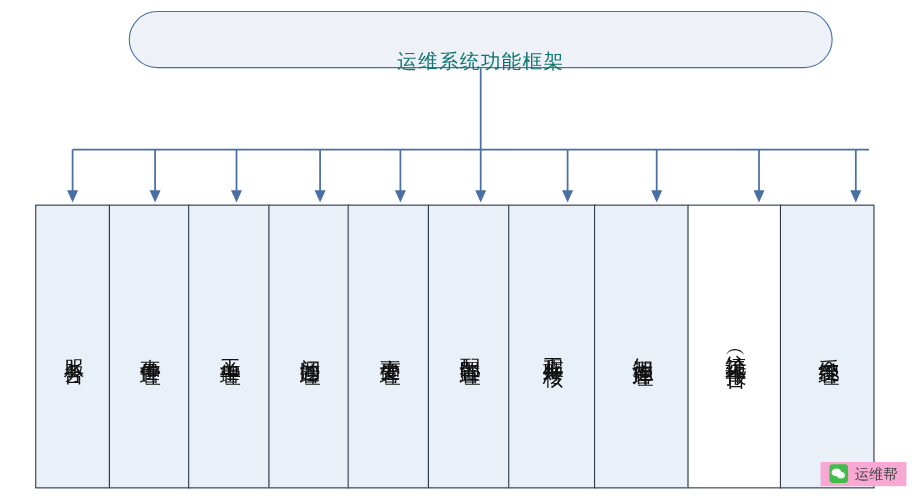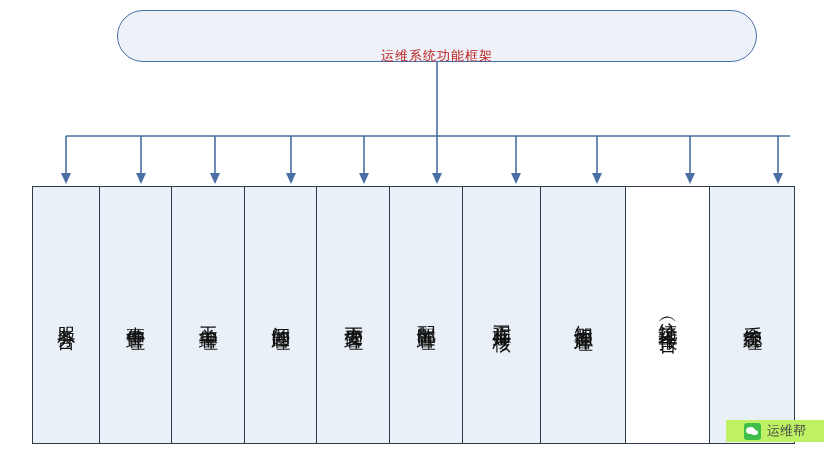--- a/index.html
+++ b/index.html
@@ -27,22 +27,22 @@
     height: 52px;
     background: #eef2f8;
     border: 1.5px solid #4a6fa5;
     border-radius: 26px;
     box-sizing: border-box;
     display: flex;
     align-items: center;
     justify-content: center;
   }
   #root-node .root-label {
-    font-size: 13px;
-    color: #b91c1c;
+    font-size: 18px;
+    color: #0f766e;
     letter-spacing: 1px;
     white-space: nowrap;
     margin-top: 40px;
   }
 
   
   #connectors {
     position: absolute;
     left: 0;
     top: 0;
@@ -85,24 +85,23 @@
     white-space: pre-line;
     max-height: 230px;
   }
 
   
   #watermark {
     position: absolute;
     right: 14px;
     bottom: 12px;
     display: flex;
-    align-items: center;
     gap: 6px;
-    background: #bef264;
-    padding: 2px 18px;
+    background: #f9a8d4;
+    padding: 2px 8px;
   }
   #watermark .wm-icon {
     width: 17px;
     height: 17px;
     border-radius: 3px;
     background: #3fbf4a;
     position: relative;
     flex: none;
   }
   #watermark .wm-icon::before,

